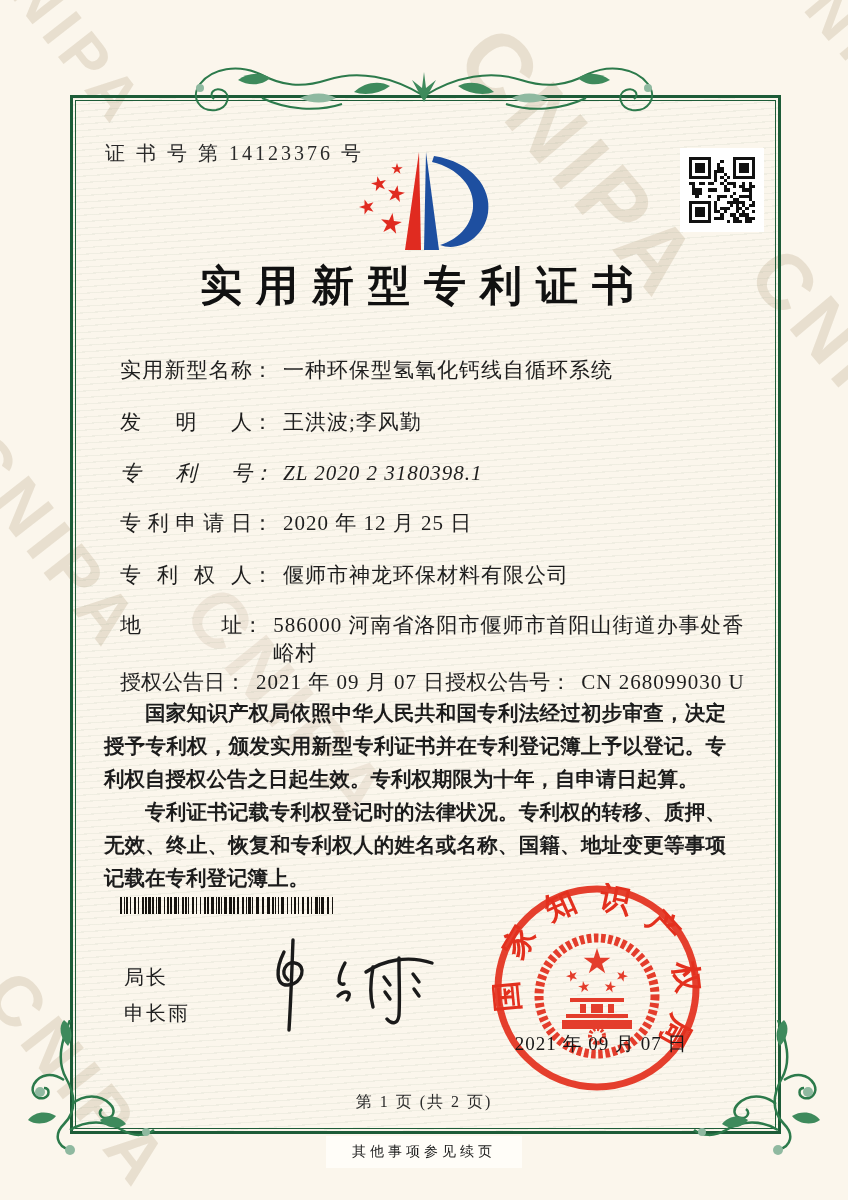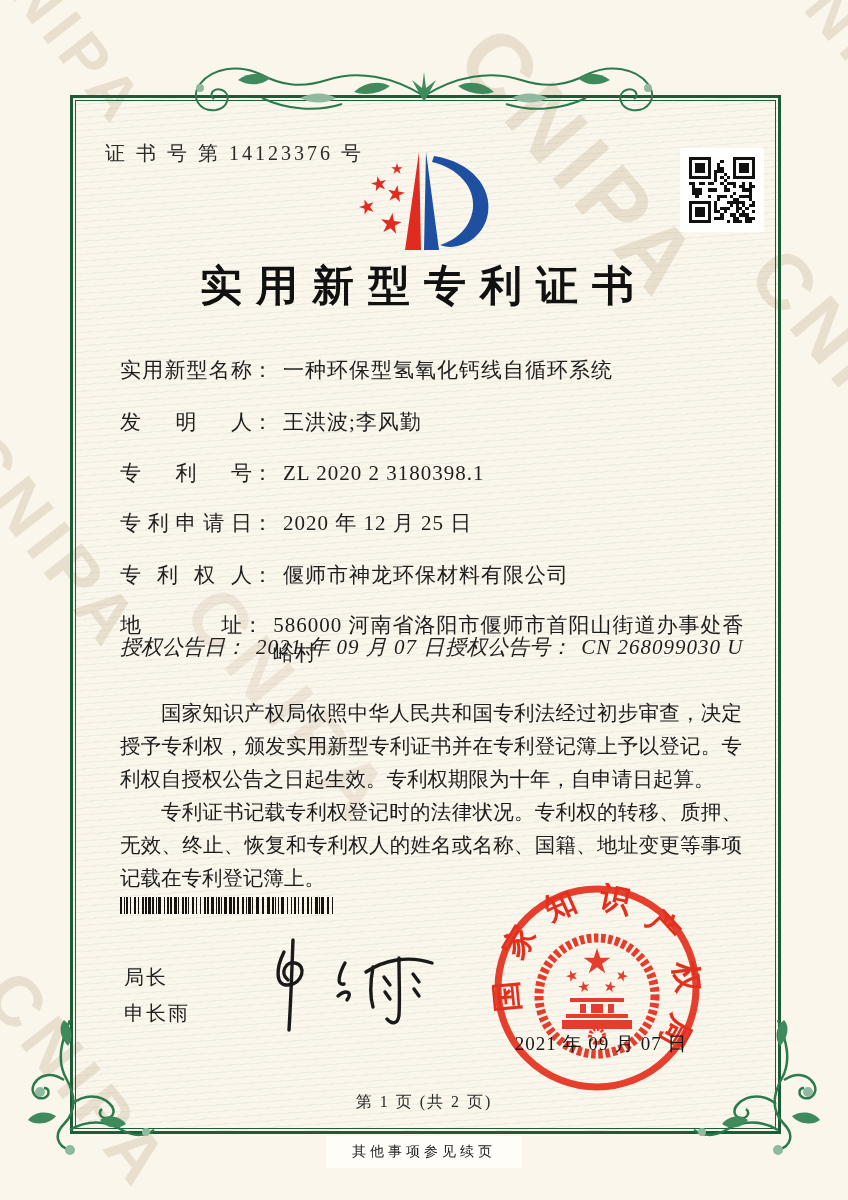--- a/index.html
+++ b/index.html
@@ -41,25 +41,25 @@
   .logo{left:350px;top:146px;}
   .qr{left:680px;top:148px;width:78px;height:78px;background:#fff;padding:3px;}
   .title{
     left:0;right:0;top:258px;text-align:center;
     font-size:42px;font-weight:bold;letter-spacing:14px;color:#111;
   }
   .fieldrow{left:120px;width:630px;font-size:21px;color:#1e1e1e;display:flex;align-items:baseline;}
   .flabel{display:inline-block;width:132px;text-align:justify;text-align-last:justify;}
   .fcolon{margin-right:10px;}
   .fvalue{letter-spacing:1px;}
-  .row1{top:356px;} .row2{top:408px;align-items:flex-end;} .row3{top:459px;}
-  .row4{top:509px;} .row5{top:561px;} .row6{top:611px;} .row7{top:633px;font-style:italic;}
+  .row1{top:356px;} .row2{top:408px;align-items:flex-end;} .row3{top:459px;font-style:italic;}
+  .row4{top:509px;} .row5{top:561px;} .row6{top:611px;} .row7{top:668px;}
   .grant-group{display:flex;align-items:baseline;}
   .grant1{min-width:310px;}
-  .paras{left:120px;top:697px;width:622px;font-size:20.5px;line-height:33px;color:#1c1c1c;text-align:justify;}
+  .paras{left:104px;top:697px;width:622px;font-size:20.5px;line-height:33px;color:#1c1c1c;text-align:justify;font-weight:bold;}
   .paras p{margin:0;text-indent:2em;}
   .barcode{left:120px;top:897px;width:216px;height:17px;display:flex;align-items:stretch;}
   .barcode i{display:block;height:100%;}
   .director{left:124px;top:964px;font-family:"Liberation Sans","DejaVu Sans",sans-serif;
             font-size:20px;color:#222;letter-spacing:2px;}
   .director-name{left:124px;top:1000px;font-family:"Liberation Sans","DejaVu Sans",sans-serif;
             font-size:20px;color:#222;letter-spacing:2px;}
   .signature{left:248px;top:936px;}
   .seal{left:492px;top:883px;width:210px;height:210px;}
   .seal-date{left:505px;top:1031px;width:192px;text-align:center;font-size:19px;

